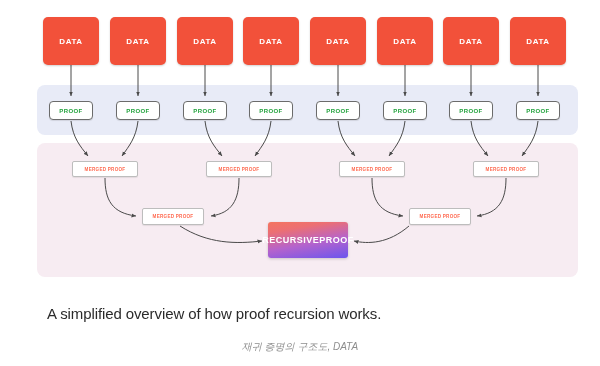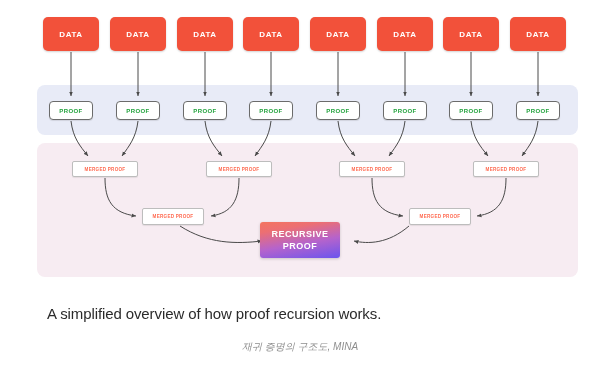--- a/index.html
+++ b/index.html
@@ -13,21 +13,21 @@
   #diagram{
     position:absolute;left:0;top:0;width:600px;height:290px;
   }
   .band{position:absolute;border-radius:8px;}
   #band-proof{left:37px;top:85px;width:541px;height:50px;background:#e8ebf7;}
   #band-merge{left:37px;top:143px;width:541px;height:134px;background:#f7ecf2;}
 
   .node{position:absolute;box-sizing:border-box;display:flex;align-items:center;justify-content:center;text-align:center;}
 
   .data-node{
-    width:56px;height:34px;
+    width:56px;height:48px;
     background:#f2513a;
     border-radius:5px;
     color:#ffffff;
     font-size:8px;font-weight:bold;letter-spacing:.6px;
     box-shadow:0 1px 2px rgba(0,0,0,.18);
     justify-content:center;
   }
   .proof-node{
     width:44px;height:19px;
     background:#ffffff;
@@ -41,26 +41,26 @@
     width:66px;height:16px;
     background:#ffffff;
     border:1px solid #bdbdbd;
     border-radius:2px;
     color:#ff6b52;
     font-size:4.6px;font-weight:bold;letter-spacing:.25px;
     box-shadow:0 1px 1px rgba(0,0,0,.08);
   }
   .merged-node.lvl2{width:62px;height:17px;}
   #recursive-proof{
-    left:260px;top:222px;width:80px;height:36px;
+    left:268px;top:222px;width:80px;height:36px;
     background:linear-gradient(170deg,#f4745f 0%,#ec6f73 22%,#b563cc 58%,#6b55ee 100%);
     border-radius:3px;
     color:#ffffff;
     font-size:9px;font-weight:bold;letter-spacing:.5px;line-height:12px;
-    flex-direction:column;
+    flex-direction:row;
     box-shadow:0 1px 3px rgba(0,0,0,.18);
     text-align:center;
   }
 
   #caption{
     position:absolute;left:47px;top:305px;
     font-size:15px;color:#2b2b2b;letter-spacing:-.1px;
   }
   #source{
     position:absolute;left:0;top:340px;width:600px;
@@ -184,13 +184,13 @@
     </div>
 
   <div class="node" id="recursive-proof">
     <span>RECURSIVE</span>
     <span>PROOF</span>
   </div>
 
 </div>
 
 <div id="caption">A simplified overview of how proof recursion works.</div>
-<div id="source">재귀 증명의 구조도, MINA</div>
+<div id="source">재귀 증명의 구조도, DATA</div>
 
 </body></html>

